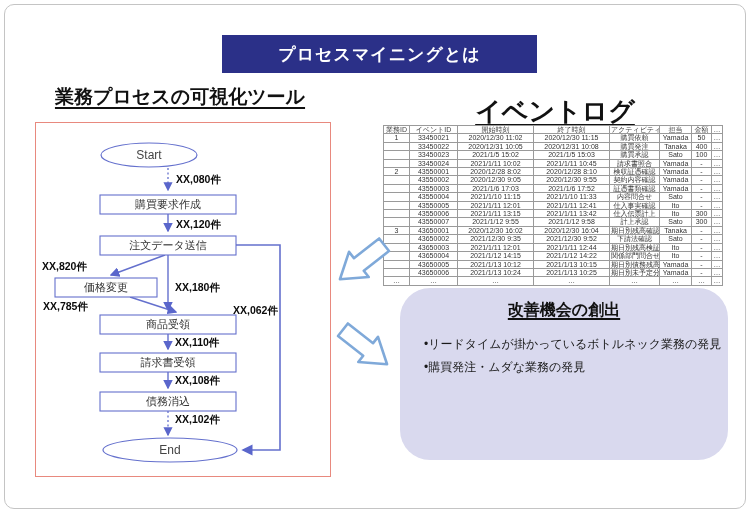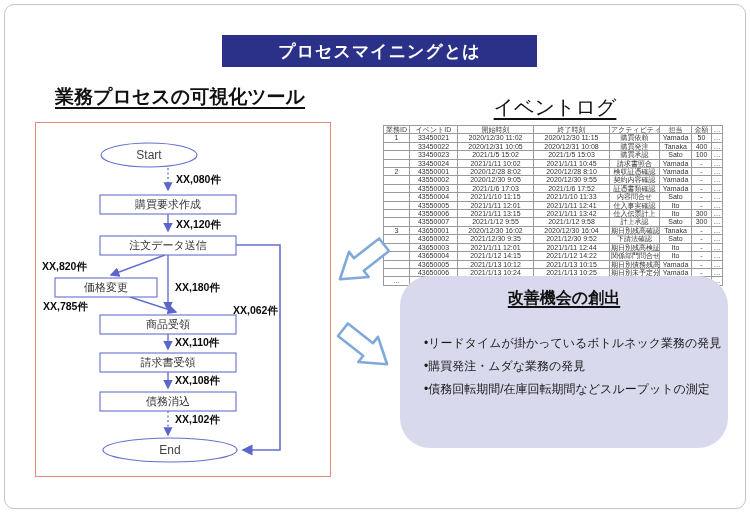--- a/index.html
+++ b/index.html
@@ -4,40 +4,40 @@
 <style>
   * { margin:0; padding:0; box-sizing:border-box; }
   body {
     width:750px; height:513px; background:#ffffff; position:relative;
     font-family:"Liberation Sans","DejaVu Sans",sans-serif; overflow:hidden;
   }
   .outer-frame {
     position:absolute; inset:4px; border:1.5px solid #c4c4c4; border-radius:10px;
   }
   .title-banner {
-    position:absolute; left:222px; top:35px; width:315px; height:32px;
+    position:absolute; left:222px; top:35px; width:315px; height:38px;
     display:flex; align-items:center; justify-content:center;
     font-size:17px; font-weight:bold; letter-spacing:1px;
   }
   .left-heading {
     position:absolute; left:40px; top:84px; width:280px; text-align:center;
     font-size:19px; font-weight:bold; color:#111;
     text-decoration:underline; text-decoration-thickness:2px; text-underline-offset:4px;
   }
   .flow-frame {
     position:absolute; left:35px; top:122px; width:296px; height:355px;
     border:1px solid #e8897e;
   }
   .flow-svg { position:absolute; left:35px; top:122px; }
   .flow-svg text.node-label { font-size:11px; fill:#333; text-anchor:middle; }
   .flow-svg text.terminal-label { font-size:12px; fill:#444; text-anchor:middle; }
   .flow-svg text.edge-label { font-size:10.5px; font-weight:bold; fill:#0a0a0a; }
   .eventlog-heading {
     position:absolute; left:470px; top:94px; width:170px; text-align:center;
-    font-size:20px; font-weight:normal; color:#111;
+    font-size:26px; font-weight:bold; color:#111;
     text-decoration:underline; text-decoration-thickness:2px; text-underline-offset:4px;
   }
   table.event-log {
     position:absolute; left:383px; top:125px; width:339px;
     border-collapse:collapse; table-layout:fixed;
   }
   table.event-log th, table.event-log td {
     border:0.5px solid #9a9a9a; font-size:7px; font-weight:normal; color:#333;
     text-align:center; height:7.4px; line-height:7.4px; padding:0 1px;
     white-space:nowrap; overflow:hidden;
@@ -45,28 +45,28 @@
   table.event-log th { color:#444; }
   table.event-log col:nth-child(1){width:26px;}
   table.event-log col:nth-child(2){width:48px;}
   table.event-log col:nth-child(3){width:76px;}
   table.event-log col:nth-child(4){width:76px;}
   table.event-log col:nth-child(5){width:50px;}
   table.event-log col:nth-child(6){width:32px;}
   table.event-log col:nth-child(7){width:20px;}
   table.event-log col:nth-child(8){width:11px;}
   .improvement-box {
-    position:absolute; left:400px; top:276px; width:328px; height:172px;
+    position:absolute; left:400px; top:288px; width:328px; height:172px;
     border-radius:30px;
   }
   .improvement-heading {
     margin-top:12px; text-align:center; font-size:16px; font-weight:bold; color:#111;
     text-decoration:underline; text-decoration-thickness:2px; text-underline-offset:3px;
   }
-  .improvement-bullets { margin-top:23px; padding:0 31px 0 24px; }
+  .improvement-bullets { margin-top:12px; padding:0 31px 0 24px; }
   .improvement-bullets .bullet {
     font-size:12px; color:#1a1a1a; line-height:23px; white-space:nowrap;
   }
   .block-arrows-svg { position:absolute; left:325px; top:222px; }
 </style>
 </head>
 <body>
 
 <div class="outer-frame"></div>
 
@@ -346,15 +346,14 @@
   <g transform="translate(40,125) rotate(38)">
     <path d="M -28 -8 L 4 -8 L 4 -16 L 28 0 L 4 16 L 4 8 L -28 8 Z" fill="#ffffff" stroke="#7fa9d9" stroke-width="2.6" stroke-linejoin="round"></path>
   </g>
 </svg>
 
 <div class="improvement-box" style="background:#d9d9ee;">
   <div class="improvement-heading">改善機会の創出</div>
   <div class="improvement-bullets">
     <div class="bullet">•リードタイムが掛かっているボトルネック業務の発見</div>
     <div class="bullet">•購買発注・ムダな業務の発見</div>
-    <div class="bullet">•債務回転期間/在庫回転期間などスループットの測定</div>
   </div>
 </div>
 
 </body></html>

